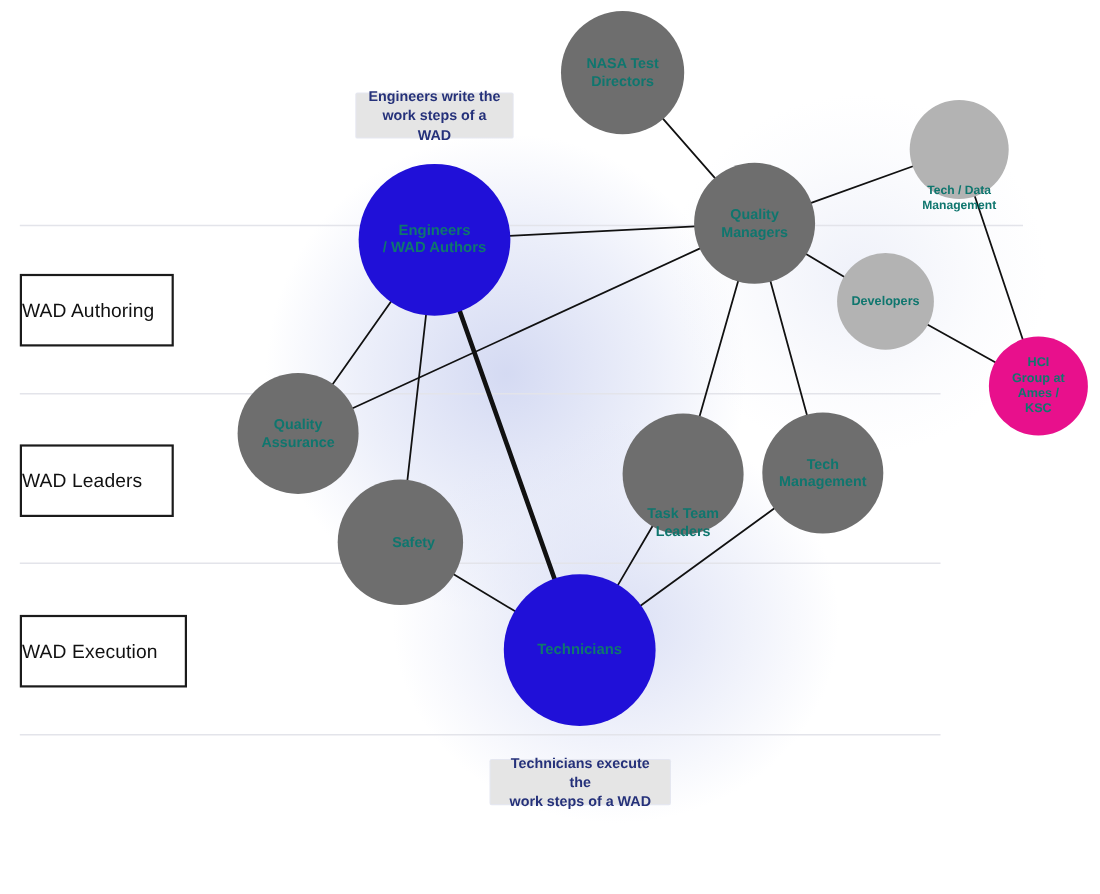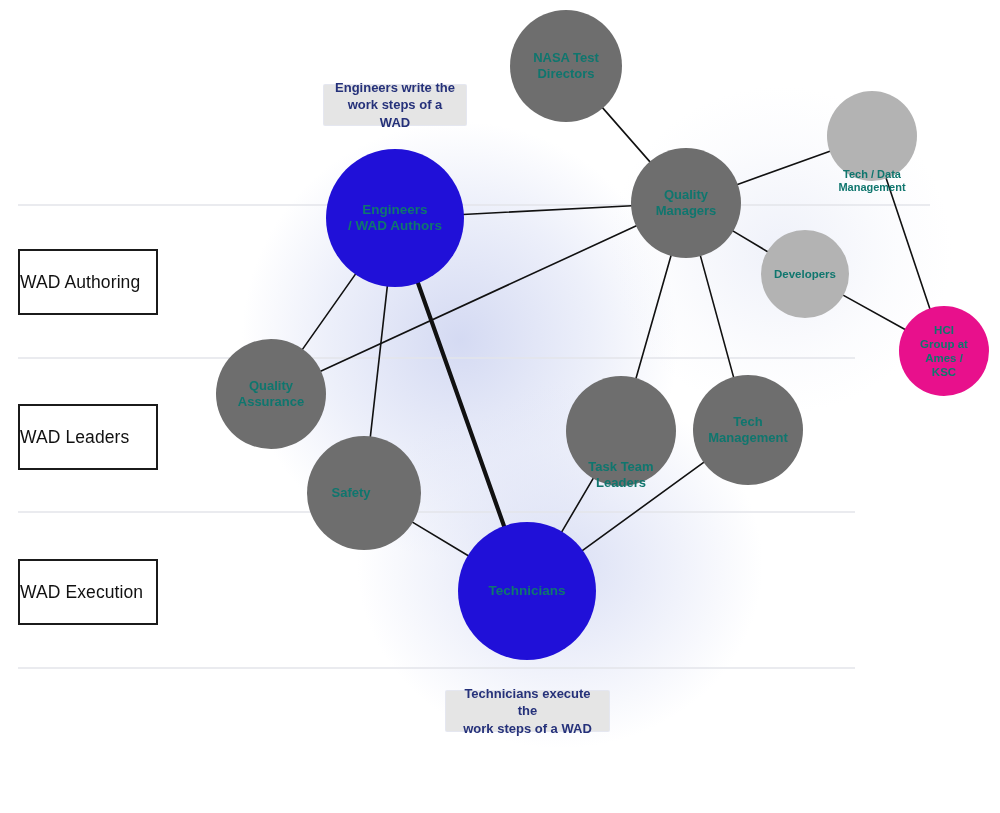--- a/index.html
+++ b/index.html
@@ -140,39 +140,39 @@
       </g>
   </svg>
 
   <div id="phase-layer">
       <div class="phase-box" style="left: 18px; top: 249px; width: 140px; height: 66px; border-color: rgb(27, 27, 27);">
         <span>WAD Authoring</span>
       </div>
       <div class="phase-box" style="left: 18px; top: 404px; width: 140px; height: 66px; border-color: rgb(27, 27, 27);">
         <span>WAD Leaders</span>
       </div>
-      <div class="phase-box" style="left: 18px; top: 559px; width: 140px; height: 66px; border-color: rgb(27, 27, 27); text-align: center;">
+      <div class="phase-box" style="left: 18px; top: 559px; width: 152px; height: 66px; border-color: rgb(27, 27, 27); text-align: center;">
         <span>WAD Execution</span>
       </div>
     </div>
   <div id="label-layer">
       <div class="node-label" style="left: 566px; top: 66px; font-size: 13px;">NASA Test
 Directors</div>
       <div class="node-label" style="left: 686px; top: 203px; font-size: 13px;">Quality
 Managers</div>
       <div class="node-label" style="left: 872px; top: 136px; font-size: 11px; margin-top: 45px;">Tech / Data
 Management</div>
       <div class="node-label" style="left: 805px; top: 274px; font-size: 11.5px;">Developers</div>
       <div class="node-label" style="left: 944px; top: 351px; font-size: 11.5px;">HCI Group at
 Ames / KSC</div>
       <div class="node-label" style="left: 395px; top: 218px; font-size: 13.5px;">Engineers
 / WAD Authors</div>
       <div class="node-label" style="left: 271px; top: 394px; font-size: 13px;">Quality
 Assurance</div>
-      <div class="node-label" style="left: 351px; top: 493px; font-size: 13px;">Safety</div>
+      <div class="node-label" style="left: 376px; top: 493px; font-size: 13px;">Safety</div>
       <div class="node-label" style="left: 621px; top: 431px; font-size: 13px; margin-top: 44px;">Task Team
 Leaders</div>
       <div class="node-label" style="left: 748px; top: 430px; font-size: 13px;">Tech
 Management</div>
       <div class="node-label" style="left: 527px; top: 591px; font-size: 13.5px;">Technicians</div>
     </div>
   <div id="callout-layer">
       <div class="callout" style="left: 324px; top: 85px; width: 142px; height: 40px; color: rgb(37, 49, 122);">Engineers write the
 work steps of a WAD</div>
       <div class="callout" style="left: 446px; top: 691px; width: 163px; height: 40px; color: rgb(37, 49, 122);">Technicians execute the

